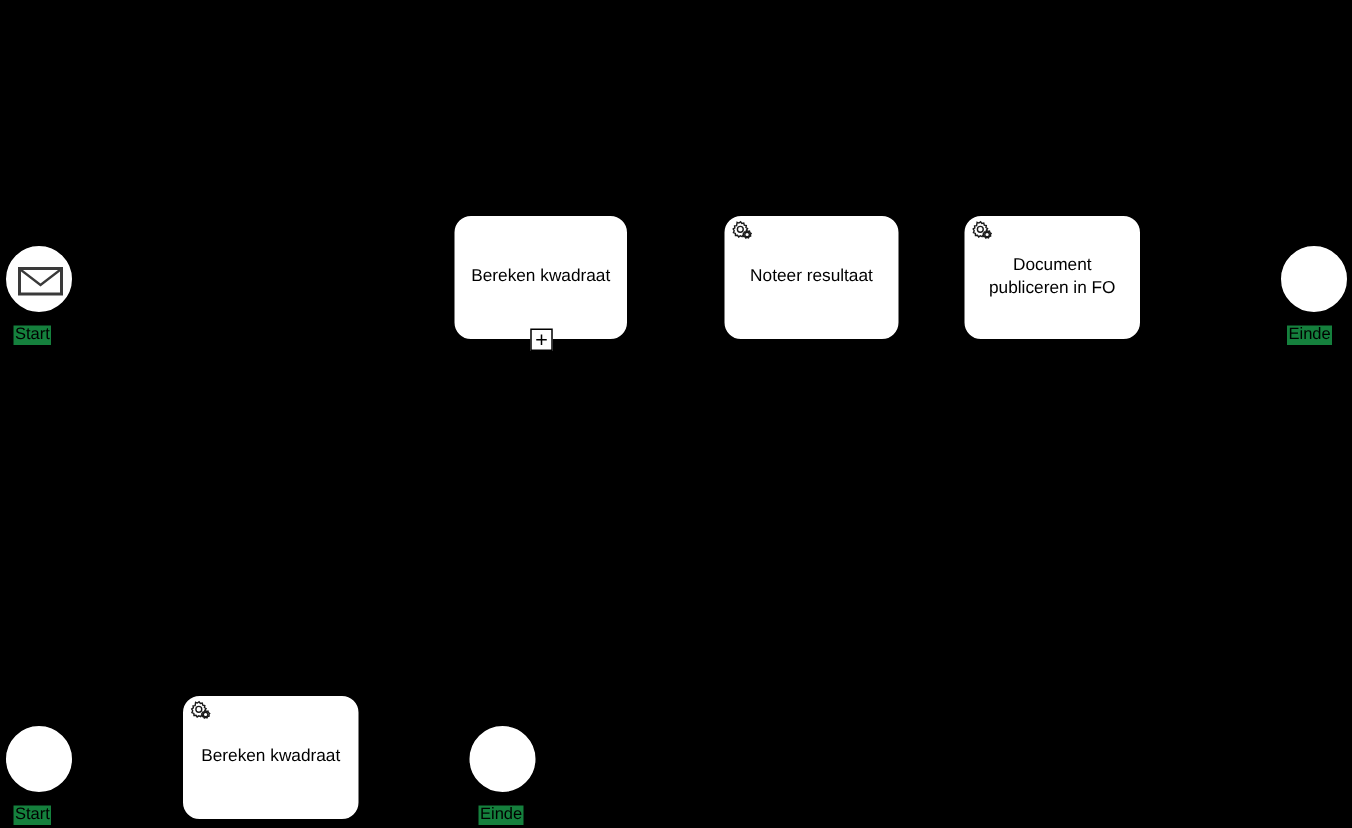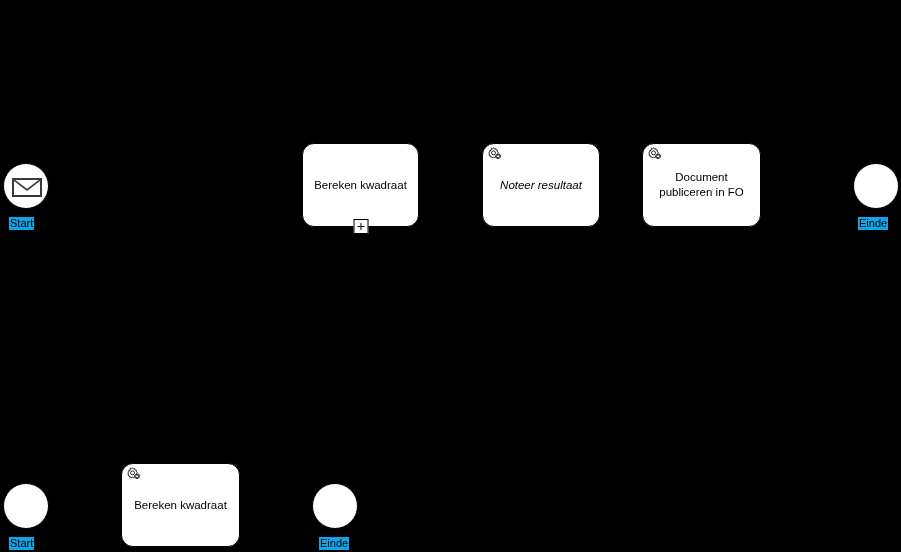--- a/index.html
+++ b/index.html
@@ -46,21 +46,21 @@
     content: "";
     position: absolute;
     background: #3a3a3a;
     top: 1px;
     width: 1px;
   }
 
   
   .event-label {
     position: absolute;
-    background: #0ea5e9;
+    background: #15803d;
     color: #000000;
     font-size: 11px;
     line-height: 13px;
     padding: 0 1px;
     white-space: nowrap;
     font-family: "Liberation Sans", sans-serif;
   }
 
   
   .task {
@@ -132,21 +132,21 @@
     </div>
   </div>
   <div class="event-label" style="left:9px; top:217px;">Start</div>
 
 
   <div class="task" style="left:302px; top:143px; width:117px; height:84px;">
     <div class="task-label">Bereken kwadraat</div>
     <span class="subprocess-marker"></span>
   </div>
 
-  <div class="task" style="left:482px; top:143px; width:118px; height:84px;font-style:italic;">
+  <div class="task" style="left:482px; top:143px; width:118px; height:84px;">
     <span class="task-marker">
       <svg width="17" height="17" viewBox="0 0 20 20">
         <g stroke="#1a1a1a" stroke-width="1.1" fill="#ffffff">
           <path d="M5.2 1.4 L6.6 2.0 L7.9 1.0 L8.9 2.3 L10.4 2.0 L10.8 3.6
                    L12.4 3.9 L12.1 5.5 L13.4 6.4 L12.4 7.7 L13.0 9.1
                    L11.5 9.8 L11.5 11.4 L9.9 11.3 L9.1 12.7 L7.7 12.0
                    L6.4 12.9 L5.5 11.6 L3.9 11.7 L3.8 10.1 L2.3 9.5
                    L2.9 8.0 L2.1 6.7 L3.4 5.8 L3.2 4.2 L4.8 4.0 Z"></path>
           <circle cx="7.7" cy="6.9" r="2.3"></circle>
         </g>

